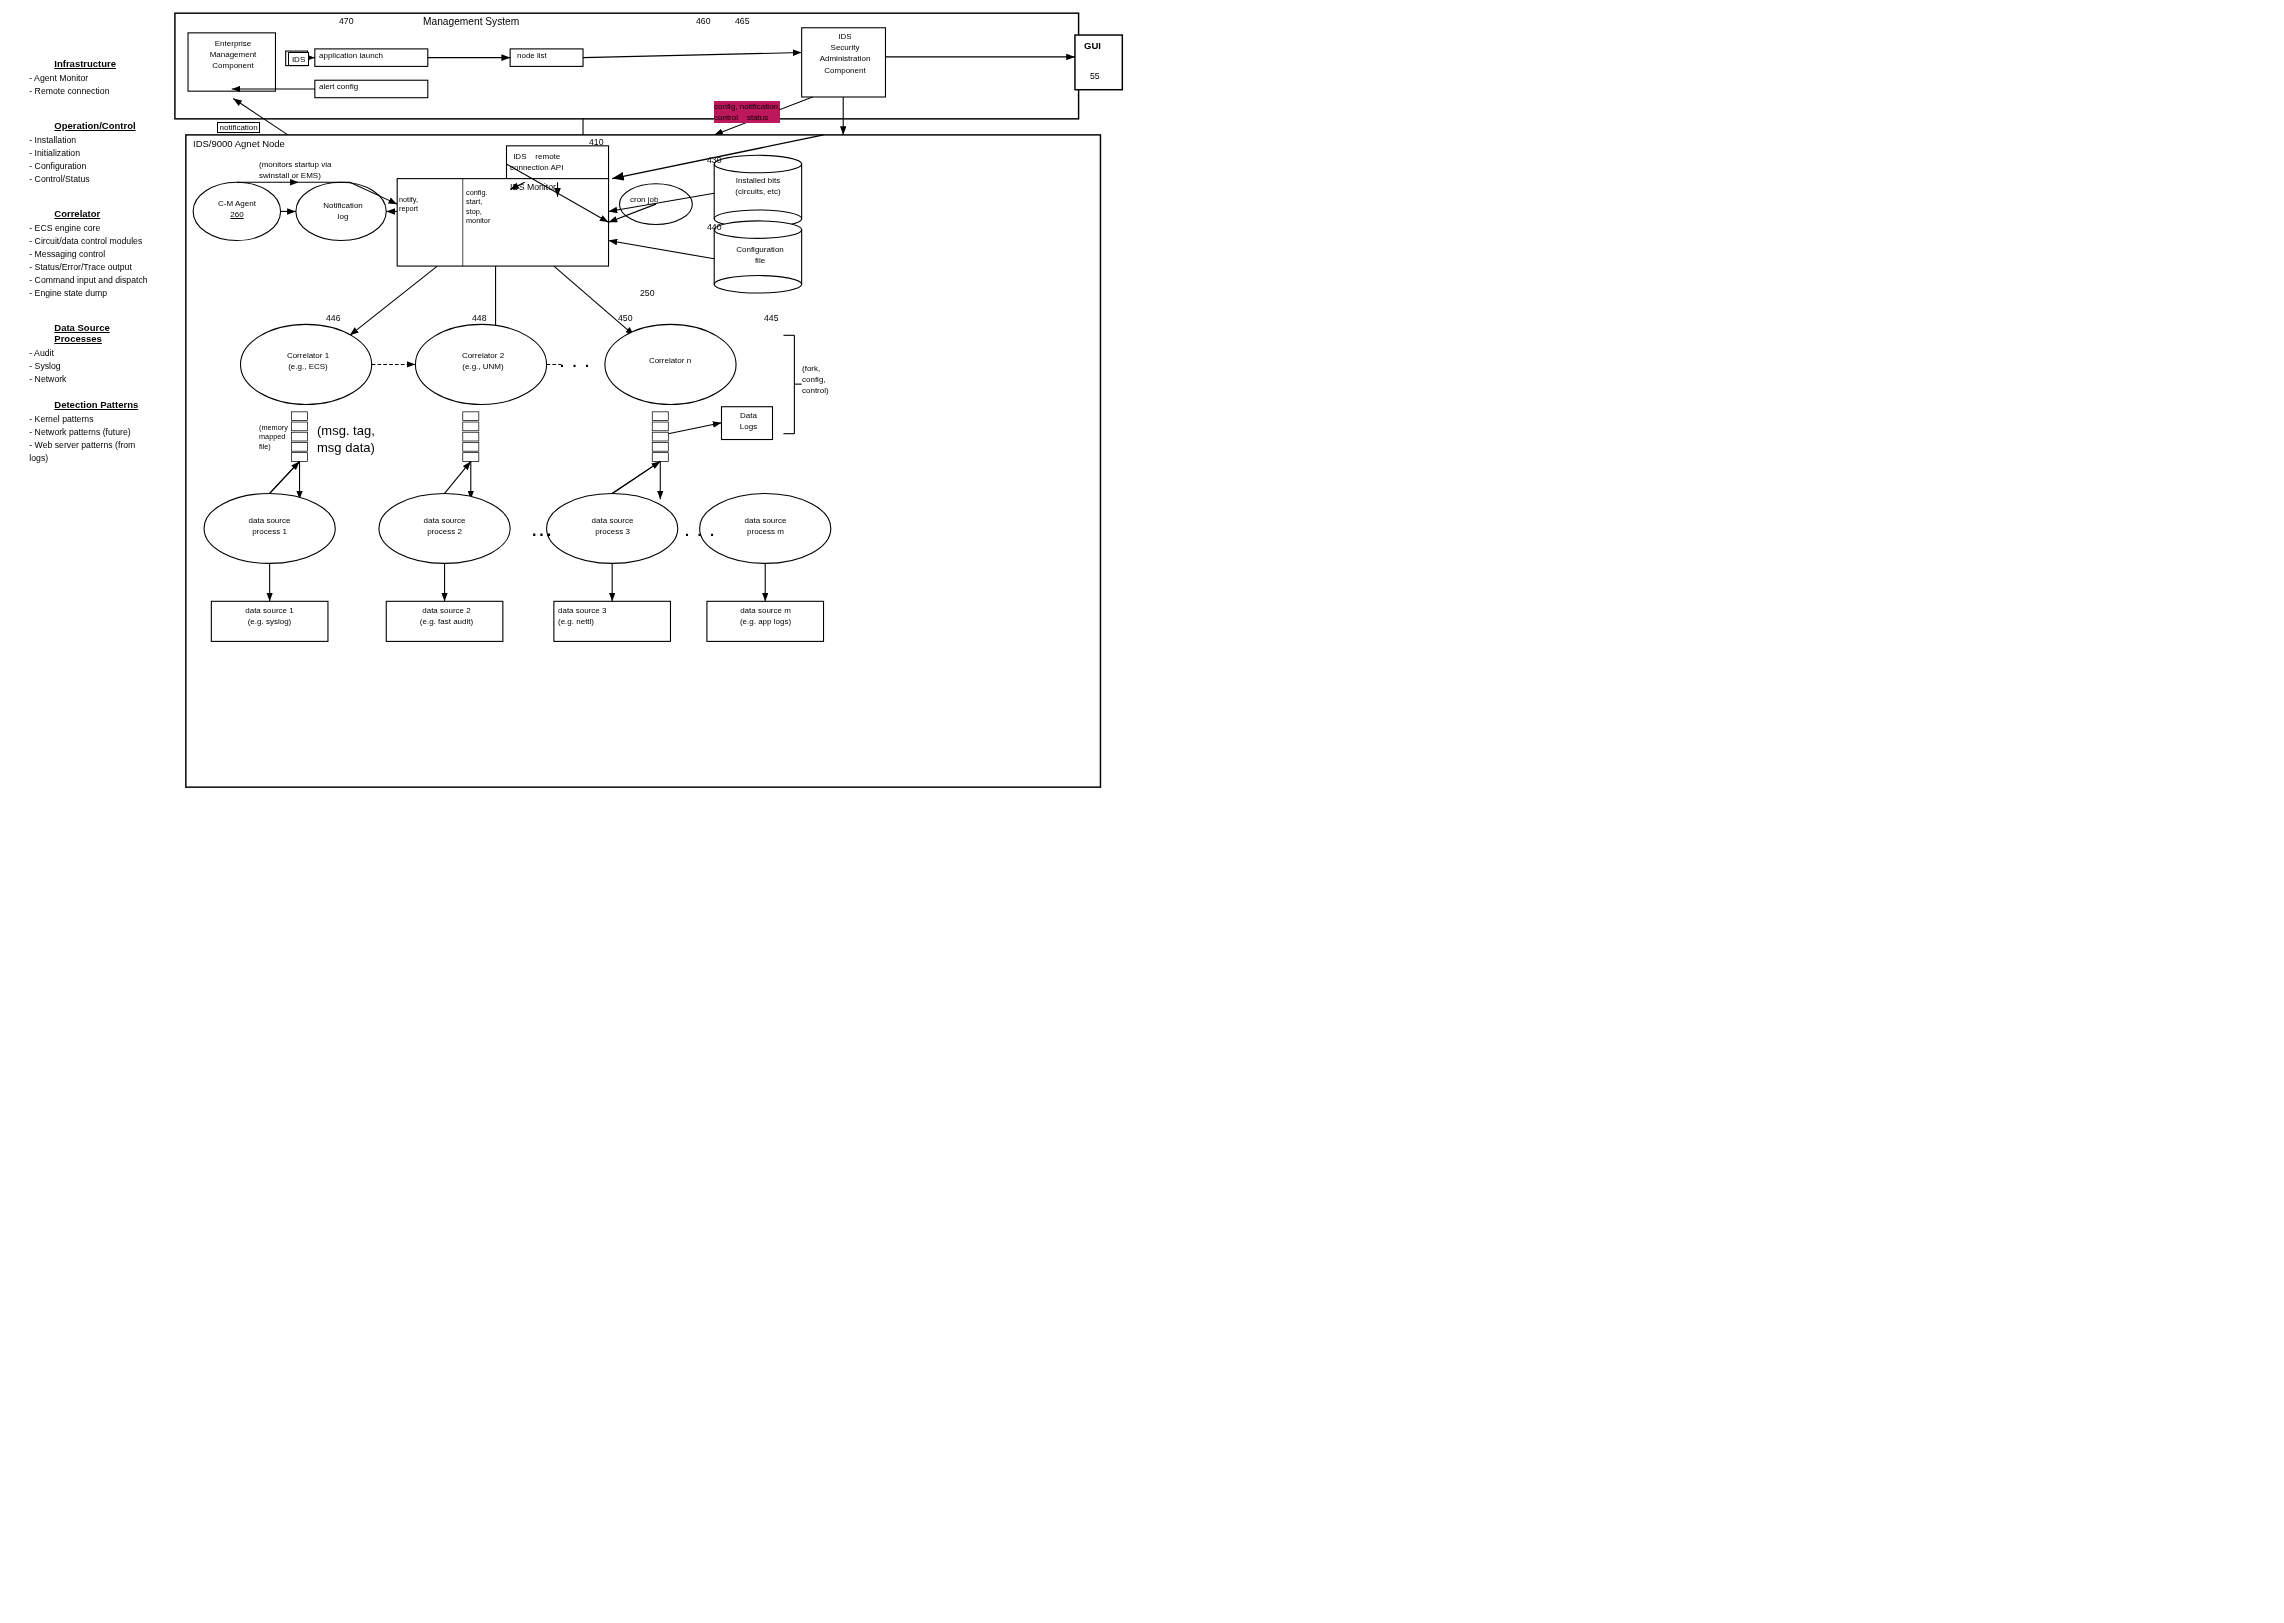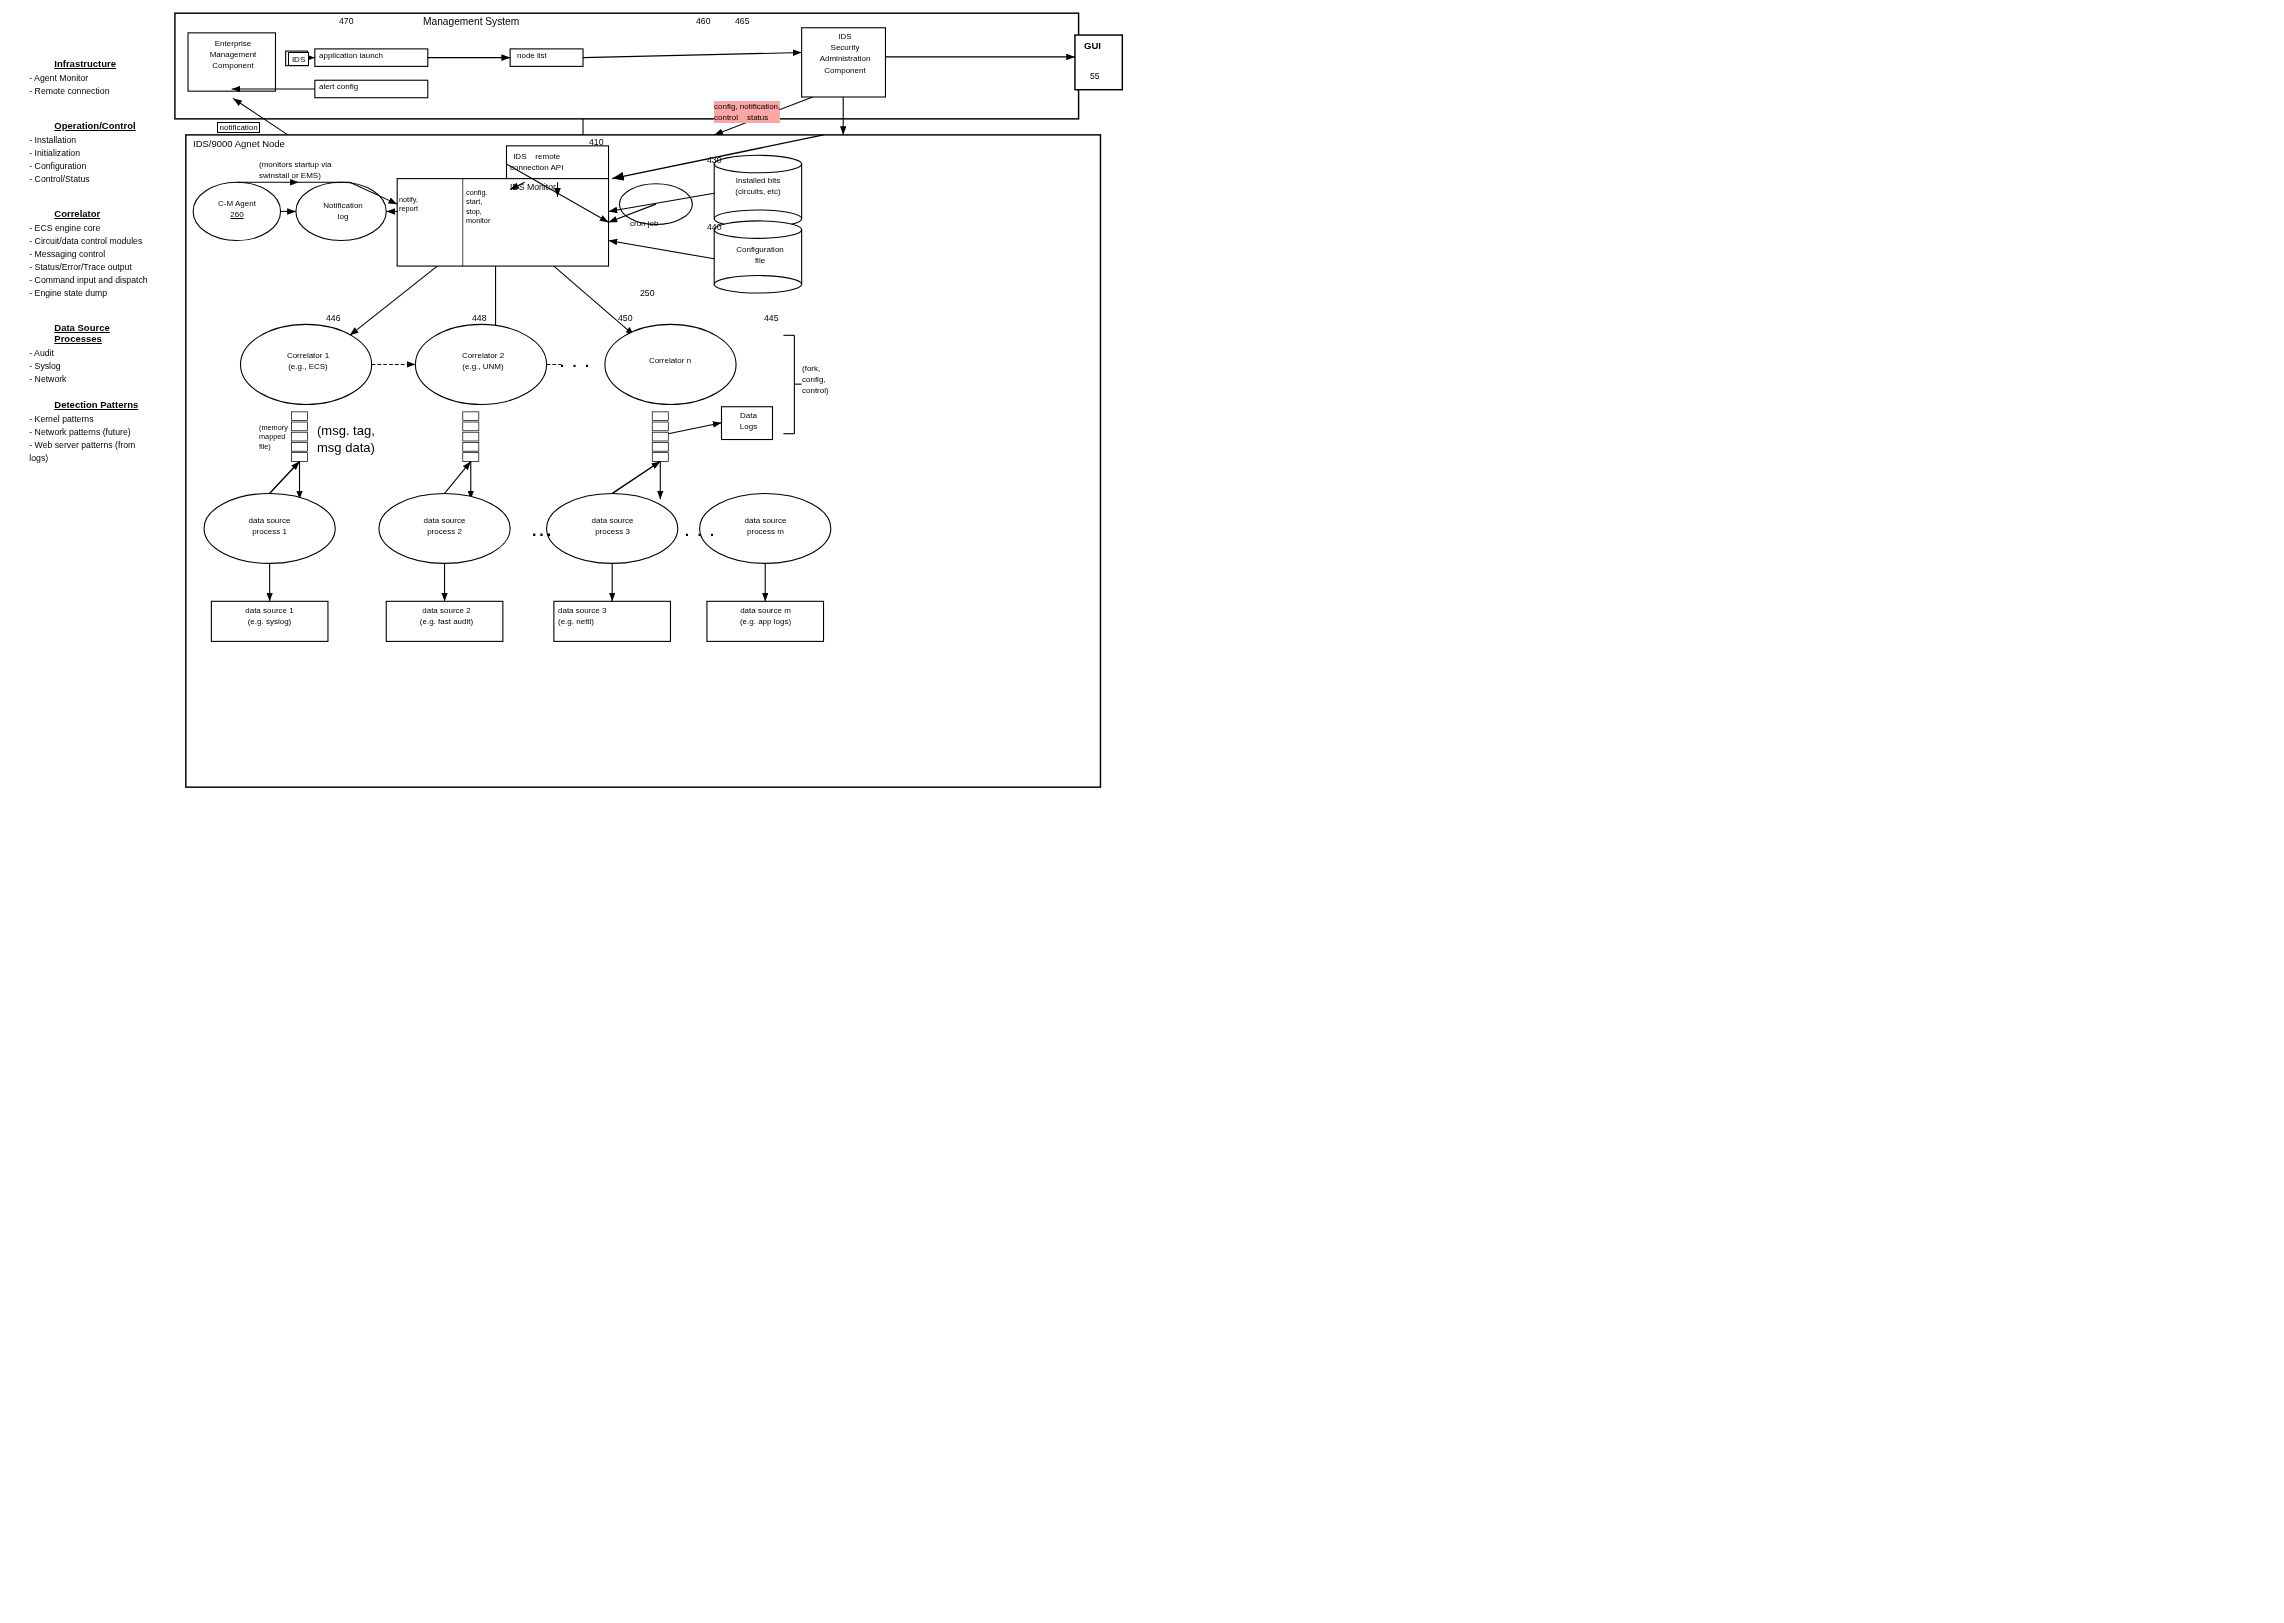--- a/index.html
+++ b/index.html
@@ -281,39 +281,39 @@
 
   <div style="position:absolute; top:31px; left:805px; font-size:8px; text-align:center; width:80px; line-height:1.4;">IDS<br>Security<br>Administration<br>Component</div>
 
   <div style="position:absolute; top:40px; left:1084px; font-size:9.5px; font-weight:bold; text-align:center;">GUI</div>
   <div style="position:absolute; top:71px; left:1090px; font-size:8.7px;">55</div>
 
   <div style="position:absolute; top:122px; left:217px; font-size:8px; background:#fff; padding:0 1.5px; border:0.7px solid #000;">notification</div>
 
   <div style="position:absolute; top:137px; left:589px; font-size:8.7px;">410</div>
 
-  <div style="position:absolute; top:101px; left:714px; font-size:8px; background:#fca5a5; line-height:1.4;">config, notification,<br>control&nbsp;&nbsp;&nbsp; status</div>
+  <div style="position:absolute; top:101px; left:714px; font-size:8px; background:#be185d; line-height:1.4;">config, notification,<br>control&nbsp;&nbsp;&nbsp; status</div>
 
   <div style="position:absolute; top:138px; left:193px; font-size:9.5px;">IDS/9000 Agnet Node</div>
 
   <div style="position:absolute; top:159px; left:259px; font-size:8px; line-height:1.4;">(monitors startup via<br>swinstall or EMS)</div>
 
   <div style="position:absolute; top:151px; left:510px; font-size:8px; text-align:center; line-height:1.4;">IDS&nbsp;&nbsp;&nbsp; remote<br>connection API</div>
 
   <div style="position:absolute; top:182px; left:510px; font-size:8.7px; font-weight:normal;">IDS Monitor</div>
 
   <div style="position:absolute; top:195px; left:399px; font-size:7.3px; line-height:1.3;">notify,<br>report</div>
 
   <div style="position:absolute; top:188px; left:466px; font-size:7.3px; line-height:1.3;">config.<br>start,<br>stop,<br>monitor</div>
 
   <div style="position:absolute; top:198px; left:208px; font-size:8px; text-align:center; width:58px; line-height:1.4;">C-M Agent<br><u>260</u></div>
 
   <div style="position:absolute; top:200px; left:310px; font-size:8px; text-align:center; width:66px; line-height:1.4;">Notification<br>log</div>
 
-  <div style="position:absolute; top:195px; left:630px; font-size:8px;margin-top:24px;">cron job</div>
+  <div style="position:absolute; top:195px; left:630px; font-size:8px;">cron job</div>
 
   <div style="position:absolute; top:288px; left:640px; font-size:8.7px;">250</div>
 
   <div style="position:absolute; top:155px; left:707px; font-size:8.7px;">430</div>
 
   <div style="position:absolute; top:222px; left:707px; font-size:8.7px;">440</div>
 
   <div style="position:absolute; top:175px; left:718px; font-size:8px; text-align:center; width:80px; line-height:1.4;">Installed bits<br>(circuits, etc)</div>
 
   <div style="position:absolute; top:244px; left:720px; font-size:8px; text-align:center; width:80px; line-height:1.4;">Configuration<br>file</div>

